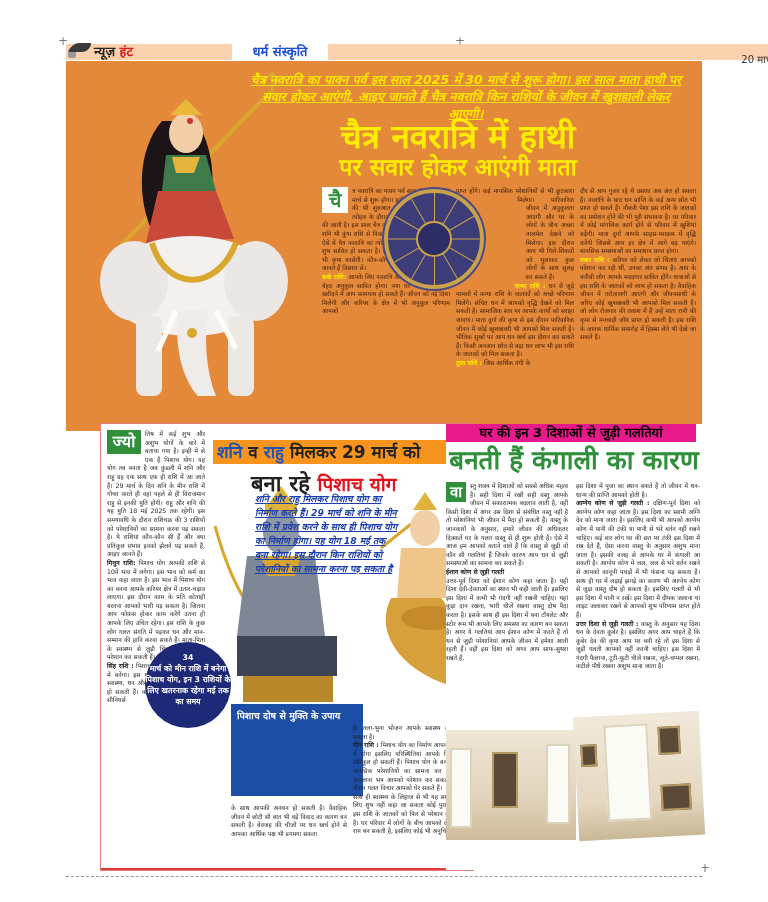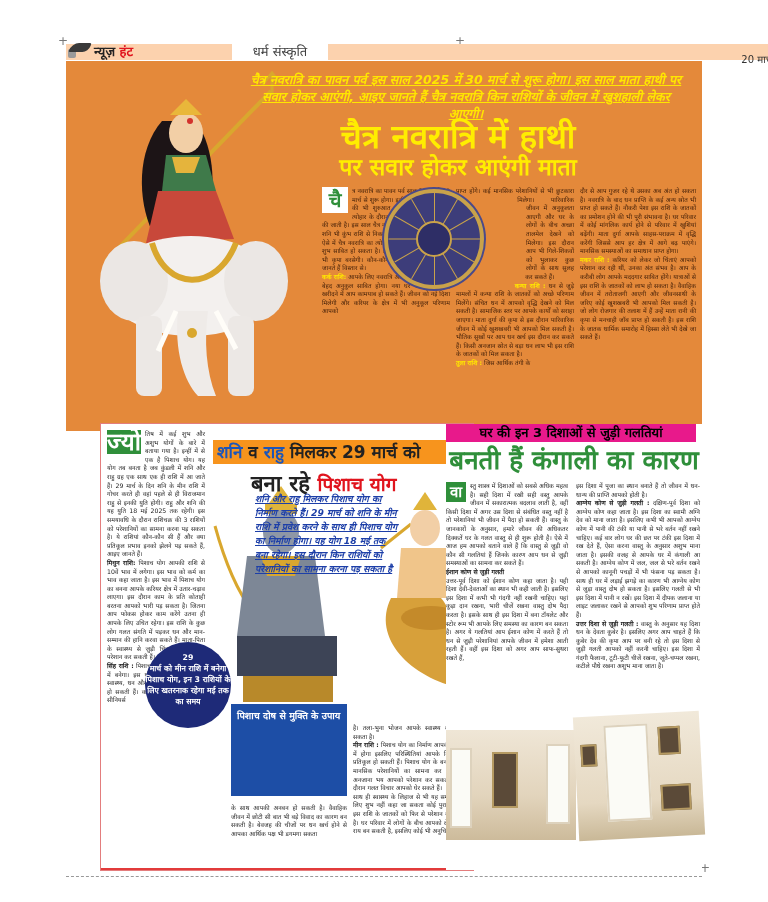--- a/index.html
+++ b/index.html
@@ -9,21 +9,21 @@
   .page{position:absolute;left:66px;top:44px;width:636px;height:820px}
 
   
   .hdr{position:absolute;left:0;top:0;width:752px;height:16px;background:#fcd2ae;display:flex;align-items:center}
   .logo{display:flex;align-items:center;height:16px;padding-left:2px}
   .logo-bird{width:24px;height:18px;position:relative;margin-top:-4px}
   .logo-bird .w1{position:absolute;left:2px;top:2px;width:20px;height:9px;background:#3a3a3a;border-radius:10px 2px 8px 2px;transform:skewX(-20deg)}
   .logo-bird .w2{position:absolute;left:0;top:8px;width:8px;height:9px;background:#9a9a9a;border-radius:2px}
   .logo-text{font-size:13px;font-weight:bold;color:#222;margin-left:2px;line-height:16px}
   .logo-text .red{color:#e0141d}
-  .hdr-section{position:absolute;left:166px;top:0;width:96px;height:16px;background:#fff;text-align:center;font-size:13px;font-weight:normal;line-height:16px;color:#404040}
+  .hdr-section{position:absolute;left:166px;top:0;width:96px;height:16px;background:#fff;text-align:center;font-size:13px;font-weight:bold;line-height:16px;color:#1d4ed8}
   .hdr-date{position:absolute;right:14px;top:8px;font-size:10px;line-height:16px;color:#333}
   .hdr-pg{position:absolute;right:0;top:0;height:16px;width:10px;border-left:1px solid #333;font-size:13px;font-weight:bold;line-height:16px;text-align:center;color:#111}
 
   
   .top{position:absolute;left:0;top:17px;width:636px;height:370px;background:#e4893a;overflow:hidden}
   .durga{position:absolute;left:0;top:0;width:250px;height:349px}
   .intro{position:absolute;left:180px;top:10px;width:440px;text-align:center;font-size:12.5px;line-height:17px;color:#ffe600;font-style:italic;font-weight:bold;text-decoration:underline}
   .tt1{position:absolute;left:232px;top:58px;width:320px;text-align:center;font-size:33px;font-weight:bold;color:#ffed00;line-height:36px}
   .tt2{position:absolute;left:232px;top:93px;width:320px;text-align:center;font-size:23px;font-weight:bold;color:#ffed00;line-height:26px}
   .col{position:absolute;font-size:6.2px;line-height:8.6px;color:#3a1d08;text-align:justify}
@@ -34,24 +34,24 @@
   .zodiac .inner{position:absolute;left:28px;top:28px;width:36px;height:36px;border-radius:50%;background:#2e2e66;border:2px solid #c9a24a}
   .zodiac .spoke{position:absolute;left:46px;top:0;width:1px;height:92px;background:#c9a24a}
 
   
   .mid{position:absolute;left:34px;top:379px;width:374px;height:448px;border:1px solid #e37d7d;background:#fff;overflow:hidden}
   .mid .bottom-line{position:absolute;left:0;bottom:0;width:100%;height:2px;background:#e23b3b}
   .mhead1{position:absolute;left:112px;top:16px;width:252px;height:24px;background:#f7941d;font-size:17px;font-weight:bold;line-height:24px;white-space:nowrap;padding-left:4px;color:#222}
   .mhead1 .blue{color:#1d56b8}
   .mhead2{position:absolute;left:150px;top:46px;width:220px;font-size:22px;font-weight:bold;line-height:28px;color:#222}
   .mhead2 .red{color:#e0141d;font-size:19px}
-  .dc-green{float:left;width:34px;height:24px;background:#2f8f3a;color:#fff;font-size:24px;font-weight:bold;line-height:24px;text-align:center;margin:0 4px 2px 0}
+  .dc-green{float:left;width:34px;height:24px;background:#2f8f3a;color:#fff;font-size:16px;font-weight:bold;line-height:24px;text-align:center;margin:0 4px 2px 0}
   .callout{position:absolute;left:154px;top:68px;width:144px;font-size:9.2px;line-height:14px;color:#1d3fa8;font-style:italic;font-weight:bold;text-decoration:underline;text-align:left}
   .circle{position:absolute;left:44px;top:218px;width:86px;height:86px;border-radius:50%;background:#1e2a78;color:#fff;font-size:7.8px;line-height:11px;text-align:center;padding-top:10px;font-weight:bold}
-  .remedy{position:absolute;left:130px;top:280px;width:116px;height:92px;background:#1d4ea6;color:#fff;padding:5px 6px}
+  .remedy{position:absolute;left:130px;top:280px;width:132px;height:92px;background:#1d4ea6;color:#fff;padding:5px 6px}
   .remedy h4{font-size:9.5px;font-weight:bold;margin-bottom:3px;white-space:nowrap}
   .remedy p{font-size:6.4px;line-height:8.8px;text-align:justify}
   .shani-fig{position:absolute;left:106px;top:62px;width:160px;height:216px}
   .rahu-fig{position:absolute;left:270px;top:64px;width:104px;height:208px}
 
   .vastu{position:absolute;left:380px;top:380px;width:256px;height:446px;background:#fff}
   .vhead1{position:absolute;left:0;top:0;width:250px;height:18px;background:#e8198b;text-align:center;font-size:13px;font-weight:bold;line-height:18px;color:#000000}
   .vhead2{position:absolute;left:0;top:20px;width:256px;text-align:center;font-size:26px;font-weight:bold;line-height:32px;color:#2f8f3a}
   .dc-va{float:left;width:20px;height:20px;background:#2f8f3a;color:#fff;font-size:15px;font-weight:bold;line-height:20px;text-align:center;margin:0 4px 2px 0}
   .sub{font-weight:bold;color:#222}
@@ -176,21 +176,21 @@
       <span>तिष में कई शुभ और अशुभ योगों के बारे में बताया गया है। इन्हीं में से एक है पिशाच योग। यह योग तब बनता है जब कुंडली में शनि और राहु ग्रह एक साथ एक ही राशि में आ जाते हैं। 29 मार्च के दिन शनि के मीन राशि में गोचर करते ही वहां पहले से ही विराजमान राहु से इनकी युति होगी। राहु और शनि की यह युति 18 मई 2025 तक रहेगी। इस समयावधि के दौरान राशिचक्र की 3 राशियों को परेशानियों का सामना करना पड़ सकता है। ये राशियां कौन-कौन सी हैं और क्या प्रतिकूल प्रभाव इनको झेलने पड़ सकते हैं, आइए जानते हैं।</span><br>
       <span class="sub">मिथुन राशि:</span>
       <span>पिशाच योग आपकी राशि से 10वें भाव में लगेगा। इस भाव को कर्म का भाव कहा जाता है। इस भाव में पिशाच योग का बनना आपके करियर क्षेत्र में उतार-चढ़ाव लाएगा। इस दौरान काम के प्रति कोताही बरतना आपको भारी पड़ सकता है। जितना आप फोकस होकर काम करेंगे उतना ही आपके लिए उचित रहेगा। इस राशि के कुछ लोग गलत संगति में पड़कर धन और मान-सम्मान की हानि करवा सकते हैं। माता-पिता के स्वास्थ्य से जुड़ी चिंताएं भी आपको परेशान कर सकती हैं।</span><br>
       <span class="sub">सिंह राशि :</span>
       <span>पिशाच योग आपके अष्टम भाव में बनेगा। इस योग के बनने से आपको स्वास्थ्य, धन और करियर से जुड़ी समस्याएं हो सकती हैं। कार्यक्षेत्र में सहकर्मियों और सीनियर्स</span>
     </div>
 
     <div class="callout">शनि और राहु मिलकर पिशाच योग का निर्माण करते हैं। 29 मार्च को शनि के मीन राशि में प्रवेश करने के साथ ही पिशाच योग का निर्माण होगा। यह योग 18 मई तक बना रहेगा। इस दौरान किन राशियों को परेशानियों का सामना करना पड़ सकता है</div>
 
     <div class="circle">
-      <div>29</div>
+      <div>34</div>
       <div>मार्च को मीन राशि में बनेगा पिशाच योग, इन 3 राशियों के लिए खतरनाक रहेगा मई तक का समय</div>
     </div>
 
     <div class="remedy">
       <h4>पिशाच दोष से मुक्ति के उपाय</h4>
     </div>
 
     <div class="col" style="left:130px;top:380px;width:116px;color:#222">
       <span>के साथ आपकी अनबन हो सकती है। वैवाहिक जीवन में छोटी सी बात भी बड़े विवाद का कारण बन सकती है। बेवजह की चीजों पर धन खर्च होने से आपका आर्थिक पक्ष भी डगमगा सकता</span>
     </div>

